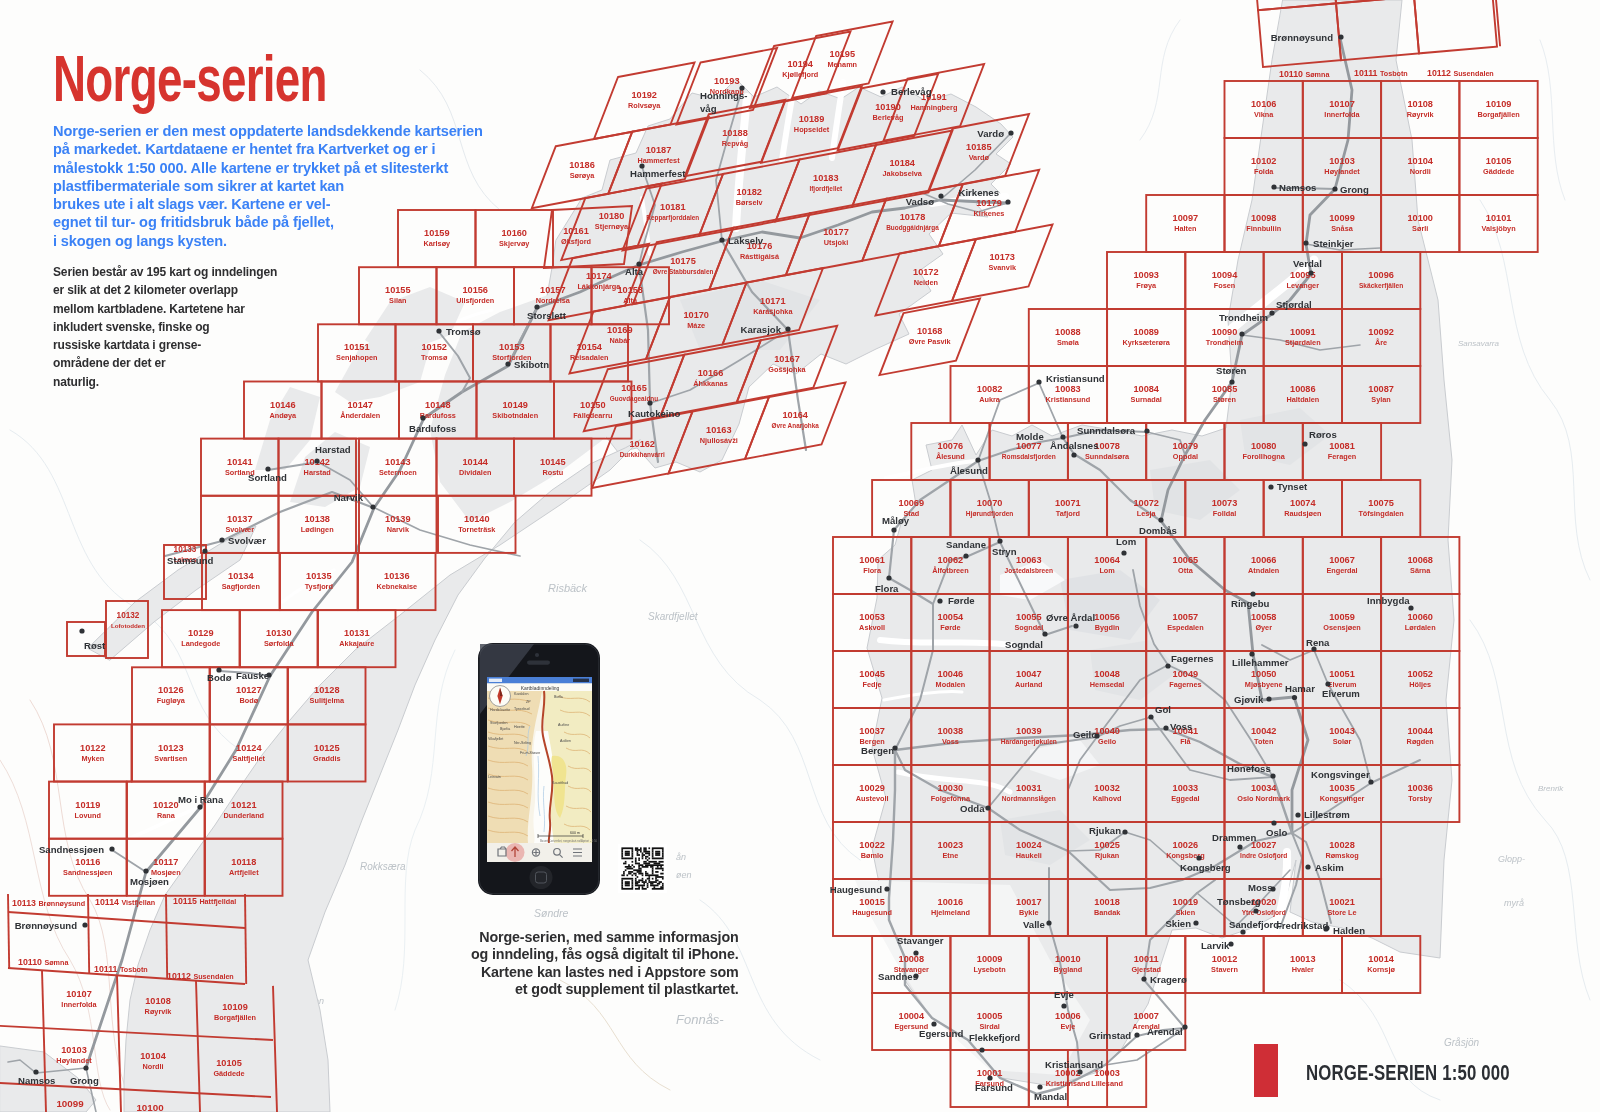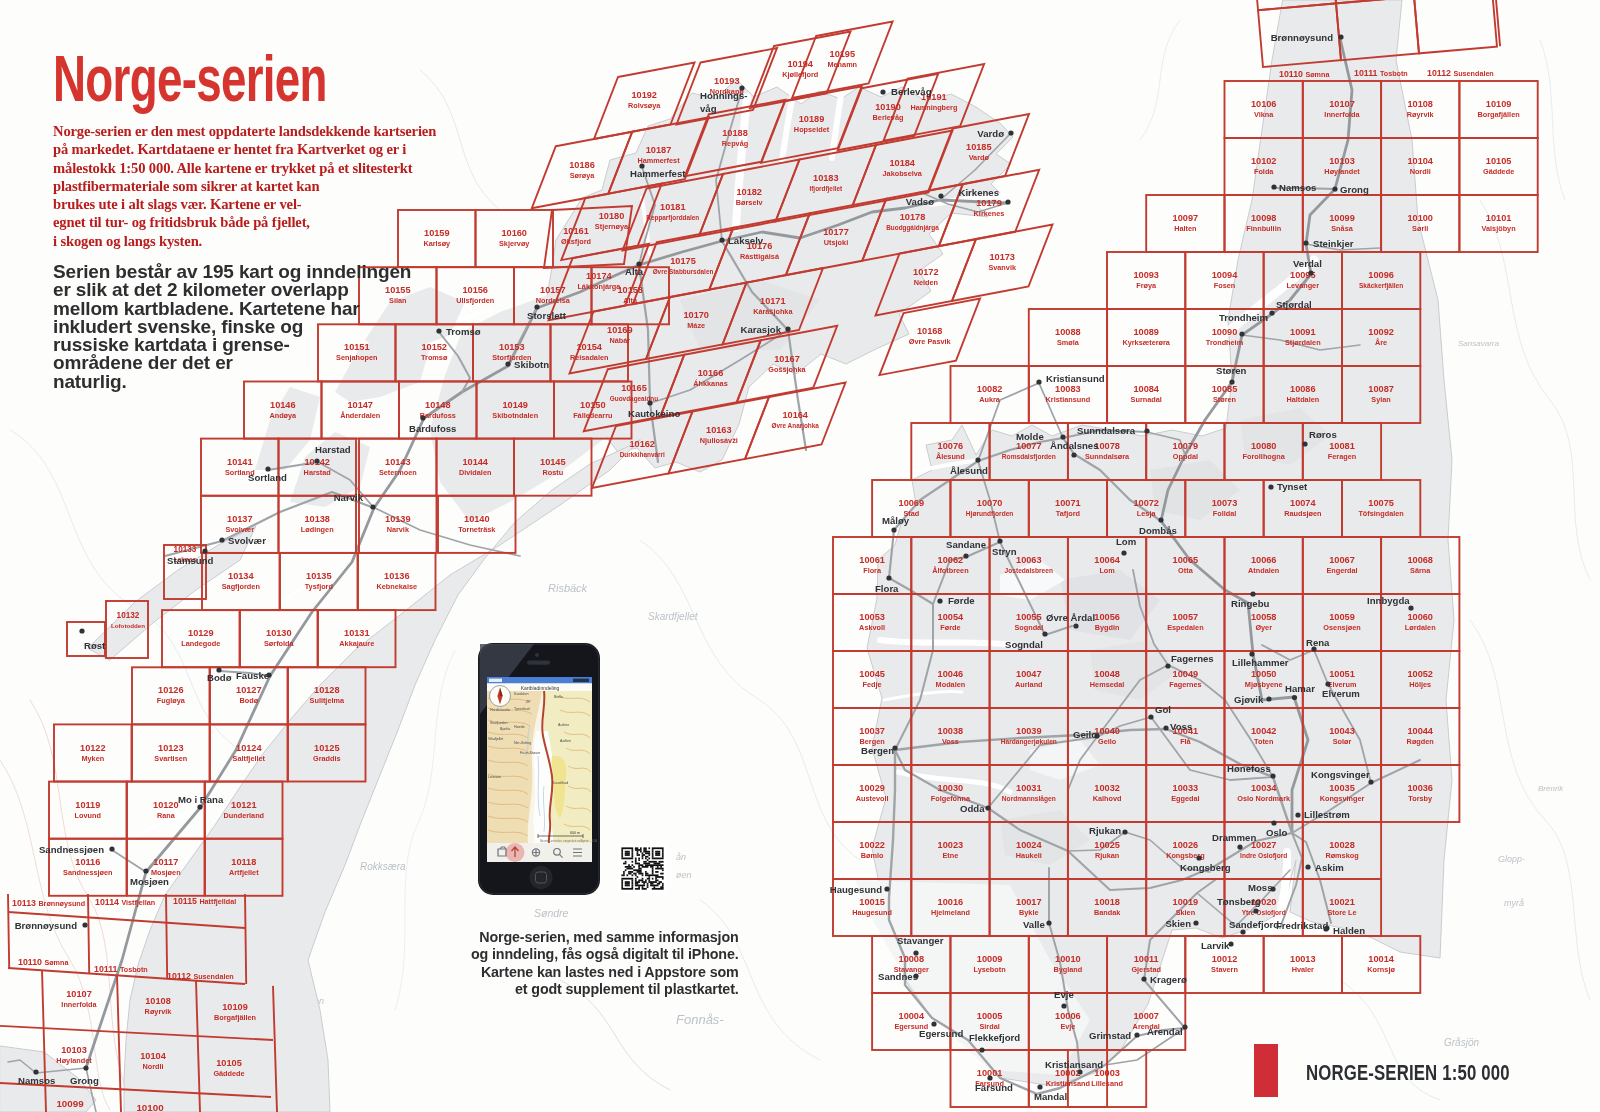--- a/index.html
+++ b/index.html
@@ -1427,31 +1427,31 @@
 <text x="1147.0" y="1035.0" text-anchor="start" font-size="9.6" fill="#2f3236" font-weight="bold">Arendal</text>
 
 <circle cx="1049.0" cy="923.0" r="2.6" fill="#2f3236"></circle>
 <text x="1023.0" y="928.0" text-anchor="start" font-size="9.6" fill="#2f3236" font-weight="bold">Valle</text>
 
 <rect x="1254" y="1044" width="24" height="53" fill="#cf2e36"></rect>
 </svg>
 
 <div class="abs" style="left:53px;top:42px;font-size:64px;font-weight:bold;color:#d6342e;letter-spacing:-1px;transform:scaleX(0.715);transform-origin:left top;white-space:nowrap;">Norge-serien</div>
 
-<div class="abs" style="left:53px;top:122px;font-size:14.6px;font-weight:bold;color:#b91c1c;line-height:18.3px;letter-spacing:-0.15px;font-family:Liberation Serif, serif;">
+<div class="abs" style="left:53px;top:122px;font-size:14.6px;font-weight:bold;color:#3b82f6;line-height:18.3px;letter-spacing:-0.15px;">
 Norge-serien er den mest oppdaterte landsdekkende kartserien<br>
 på markedet. Kartdataene er hentet fra Kartverket og er i<br>
 målestokk 1:50 000. Alle kartene er trykket på et slitesterkt<br>
 plastfibermateriale som sikrer at kartet kan<br>
 brukes ute i alt slags vær. Kartene er vel-<br>
 egnet til tur- og fritidsbruk både på fjellet,<br>
 i skogen og langs kysten.
 </div>
 
-<div class="abs" style="left:53px;top:263px;font-size:19px;font-weight:bold;color:#2e2e30;line-height:18.3px;letter-spacing:-0.15px;">
+<div class="abs" style="left:53px;top:263px;font-size:12px;font-weight:bold;color:#2e2e30;line-height:18.3px;letter-spacing:-0.15px;">
 Serien består av 195 kart og inndelingen<br>
 er slik at det 2 kilometer overlapp<br>
 mellom kartbladene. Kartetene har<br>
 inkludert svenske, finske og<br>
 russiske kartdata i grense-<br>
 områdene der det er<br>
 naturlig.
 </div>
 
 <div class="abs" style="left:471px;top:929px;font-size:14.3px;font-weight:bold;color:#2e2e30;line-height:17.4px;letter-spacing:-0.15px;text-align:right;">

